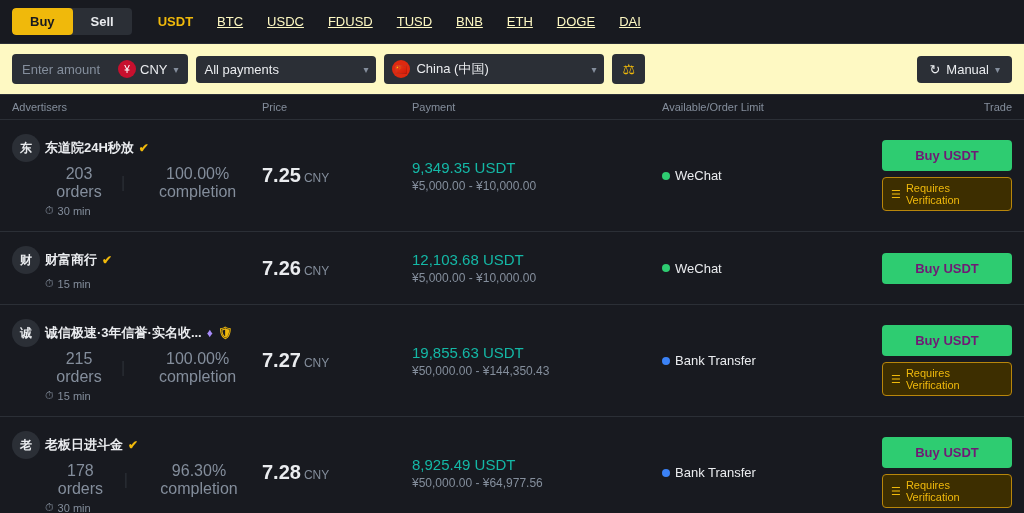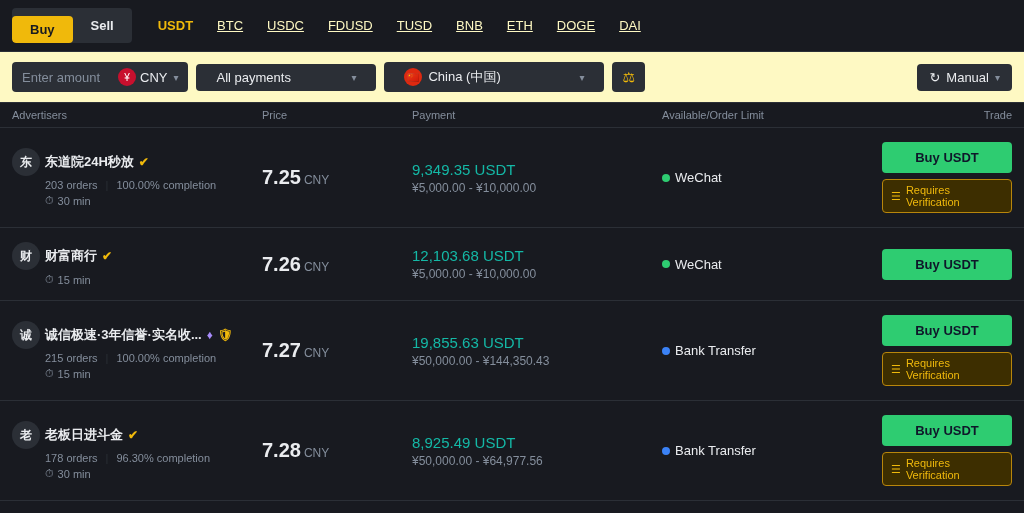--- a/index.html
+++ b/index.html
@@ -32,21 +32,20 @@
       font-size: 13px;
       font-weight: 600;
       border: none;
       background: transparent;
       color: #eaecef;
     }
     .toggle-btn.active {
       background: #f0b90b;
       color: #181a20;
       border-radius: 4px;
-      margin-top: 8px;
     }
     .currency-tabs {
       display: flex;
       gap: 4px;
       margin-left: 8px;
     }
     .currency-tab {
       padding: 6px 10px;
       cursor: pointer;
       font-size: 13px;
@@ -111,21 +110,21 @@
     }
     .dropdown-arrow {
       color: #848e9c;
       font-size: 10px;
     }
     .filter-select {
       display: flex;
       align-items: center;
       background: #2b2f36;
       border-radius: 4px;
-      padding: 6px 20px;
+      padding: 6px 8px;
       gap: 6px;
       cursor: pointer;
       min-width: 180px;
       justify-content: space-between;
     }
     .country-select {
       min-width: 220px;
     }
     .filter-icon-btn {
       background: #2b2f36;
@@ -190,21 +189,21 @@
     }
     .adv-name { color: #eaecef; }
     .verified-icon { color: #f0b90b; font-size: 12px; }
     .diamond-icon { color: #a78bfa; font-size: 12px; }
     .shield-icon { color: #f0b90b; font-size: 12px; }
     .adv-stats {
       display: flex;
       align-items: center;
       gap: 8px;
       color: #848e9c;
-      font-size: 11px;
+      font-size: 16px;
       margin-left: 33px;
       text-align: center;
     }
     .adv-time {
       display: flex;
       align-items: center;
       gap: 4px;
       color: #848e9c;
       font-size: 11px;
       margin-left: 33px;
@@ -222,21 +221,21 @@
     }
     .avail-col { display: flex; flex-direction: column; gap: 3px; }
     .avail-amount { font-size: 15px; color: #14b8a6; font-weight: 500; }
     .avail-range { font-size: 12px; color: #848e9c; }
     .payment-col { display: flex; align-items: center; gap: 5px; }
     .payment-dot { width: 8px; height: 8px; border-radius: 50%; background: #2ecc71; flex-shrink: 0; }
     .payment-bank-dot { background: #3b82f6; }
     .trade-col { display: flex; flex-direction: column; gap: 6px; align-items: flex-end; }
     .buy-btn {
       background: #2ecc71;
-      color: #0f172a;
+      color: #701a75;
       border: none;
       border-radius: 4px;
       padding: 8px 18px;
       font-size: 13px;
       font-weight: 700;
       cursor: pointer;
       width: 130px;
     }
     .verify-badge {
       display: flex;

